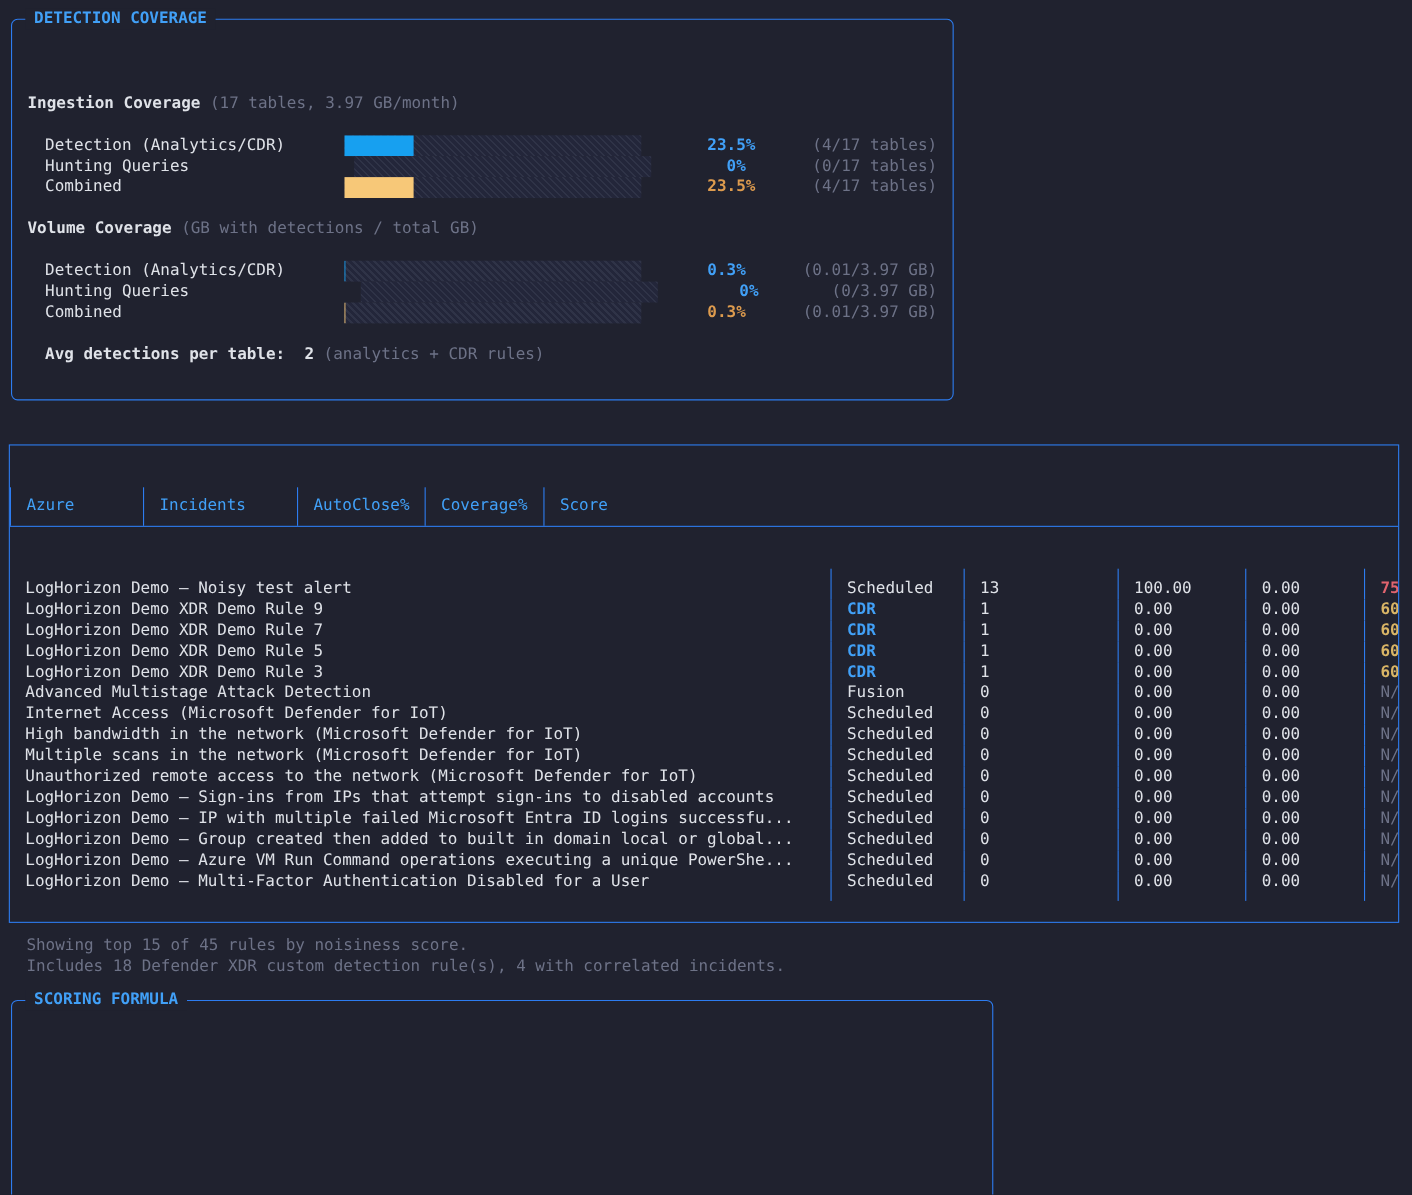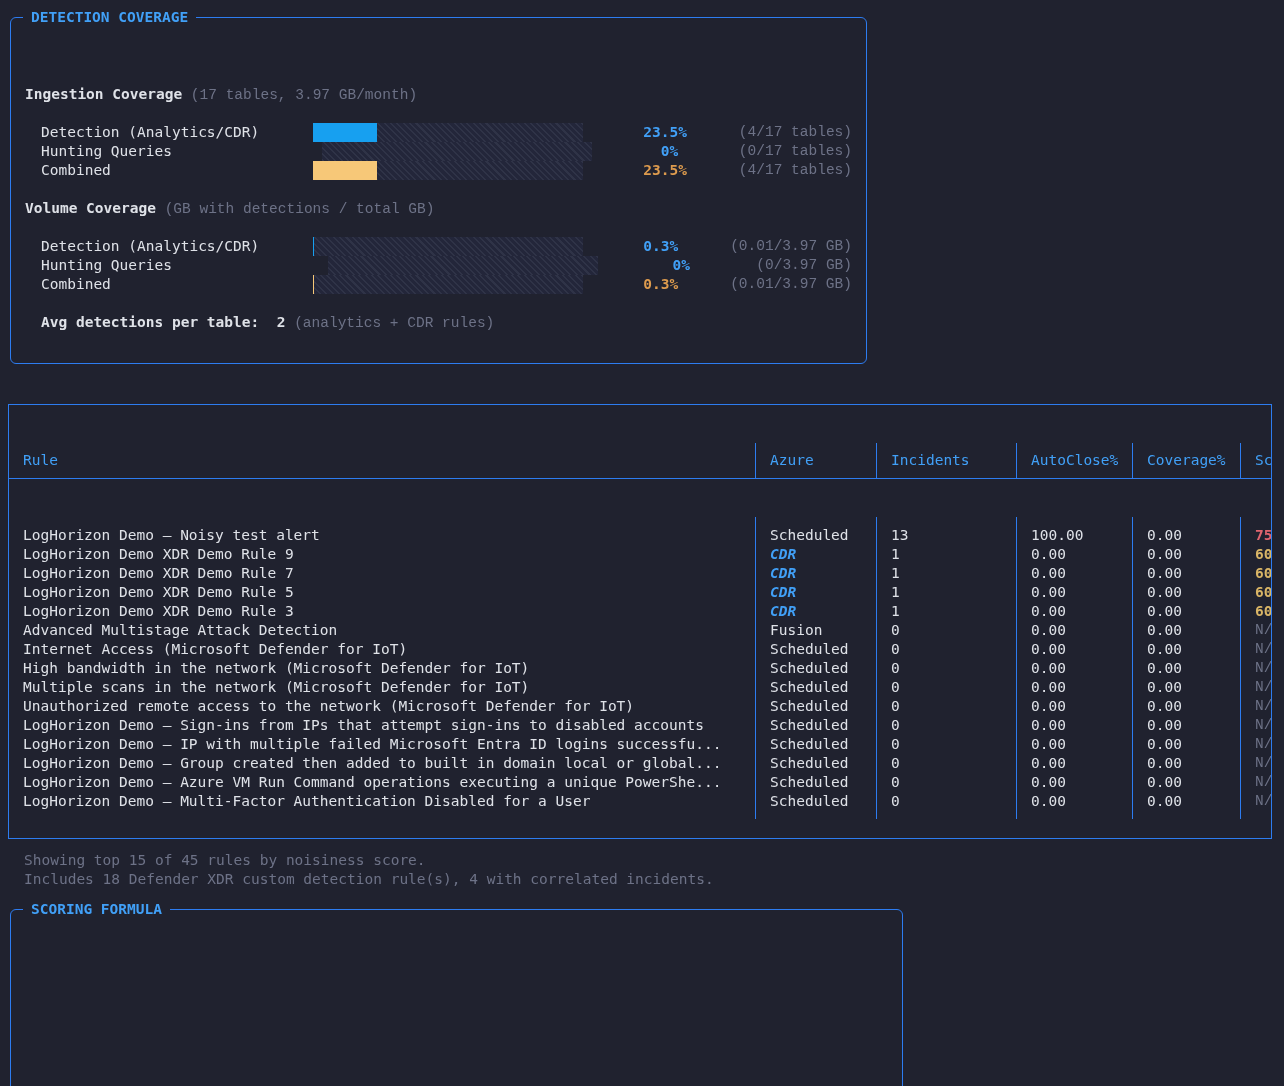--- a/index.html
+++ b/index.html
@@ -6,23 +6,23 @@
   html, body { width: 1284px; height: 1086px; overflow: hidden; }
   body {
     background: var(--background, #20222f);
     color: var(--text, #dfe2e8);
     font-family: "DejaVu Sans Mono", "Liberation Mono", monospace;
     font-size: 14.5px;
     line-height: 19px;
     padding: 8px;
   }
   div, span { white-space: pre; }
-  .dim    { color: var(--muted, #6d7287); font-family: Liberation Mono, monospace; }
+  .dim    { color: var(--muted, #6d7287); }
   .strong { color: var(--text, #dfe2e8); font-weight: bold; }
-  .blue   { color: var(--accent-blue, #41a0f7); font-weight: bold; font-style: italic; }
+  .blue   { color: var(--accent-blue, #41a0f7); font-weight: bold; }
   .red    { color: var(--score-red, #e0646e); font-weight: bold; }
   .yellow { color: var(--score-yellow, #d9b566); font-weight: bold; }
 
   .panel {
     position: relative;
     border: 1px solid var(--panel-border, #2d7cf0);
     border-radius: 6px;
     margin-left: 2px;
   }
   .panel-title {
@@ -72,21 +72,21 @@
 </style>
 </head>
 <body>
 
 <div class="panel coverage-panel">
   <span class="panel-title">DETECTION COVERAGE</span>
   <div class="panel-body" id="coverage-body"><div class="line"><span class="strong">Ingestion Coverage</span><span class="dim"> (17 tables, 3.97 GB/month)</span></div><div class="blank"></div><div class="cov-row"><span class="cov-label">Detection (Analytics/CDR)</span><span class="bar-track"><span class="bar-fill" style="width: 23.5%; background: rgb(23, 160, 240);"></span></span><span class="cov-val" style="color: rgb(65, 160, 247);">23.5%</span><span class="dim"> (4/17 tables)</span></div><div class="cov-row"><span class="cov-label">Hunting Queries</span><span class="bar-track"><span class="bar-fill" style="width: 0%;"></span></span><span class="cov-val" style="color: rgb(65, 160, 247);">0%</span><span class="dim"> (0/17 tables)</span></div><div class="cov-row"><span class="cov-label">Combined</span><span class="bar-track"><span class="bar-fill" style="width: 23.5%; background: rgb(247, 200, 120);"></span></span><span class="cov-val" style="color: rgb(221, 155, 78);">23.5%</span><span class="dim"> (4/17 tables)</span></div><div class="blank"></div><div class="line"><span class="strong">Volume Coverage</span><span class="dim"> (GB with detections / total GB)</span></div><div class="blank"></div><div class="cov-row"><span class="cov-label">Detection (Analytics/CDR)</span><span class="bar-track"><span class="bar-fill" style="width: 0.3%; background: rgb(23, 160, 240);"></span></span><span class="cov-val" style="color: rgb(65, 160, 247);">0.3%</span><span class="dim"> (0.01/3.97 GB)</span></div><div class="cov-row"><span class="cov-label">Hunting Queries</span><span class="bar-track"><span class="bar-fill" style="width: 0%;"></span></span><span class="cov-val" style="color: rgb(65, 160, 247);">0%</span><span class="dim"> (0/3.97 GB)</span></div><div class="cov-row"><span class="cov-label">Combined</span><span class="bar-track"><span class="bar-fill" style="width: 0.3%; background: rgb(247, 200, 120);"></span></span><span class="cov-val" style="color: rgb(221, 155, 78);">0.3%</span><span class="dim"> (0.01/3.97 GB)</span></div><div class="blank"></div><div class="line indent"><span class="strong">Avg detections per table:</span><span class="strong">  2</span><span class="dim"> (analytics + CDR rules)</span></div></div>
 </div>
 
 <div class="rules-table">
-  <div class="t-row t-head" id="table-header"><span class="t-cell c0">Rule</span><span class="t-cell c1">Azure</span><span class="t-cell c2">Incidents</span><span class="t-cell c3">AutoClose%</span><span class="t-cell c4">Coverage%</span><span class="t-cell c5">Score</span></div>
+  <div class="t-row t-head" id="table-header"><span class="t-cell c1">Azure</span><span class="t-cell c2">Incidents</span><span class="t-cell c3">AutoClose%</span><span class="t-cell c4">Coverage%</span><span class="t-cell c5">Score</span></div>
   <div class="t-body" id="table-body"><div class="t-row"><span class="t-cell c0">LogHorizon Demo – Noisy test alert</span><span class="t-cell c1">Scheduled</span><span class="t-cell c2">13</span><span class="t-cell c3">100.00</span><span class="t-cell c4">0.00</span><span class="t-cell c5 red">75.00</span></div><div class="t-row"><span class="t-cell c0">LogHorizon Demo XDR Demo Rule 9</span><span class="t-cell c1 blue">CDR</span><span class="t-cell c2">1</span><span class="t-cell c3">0.00</span><span class="t-cell c4">0.00</span><span class="t-cell c5 yellow">60.00</span></div><div class="t-row"><span class="t-cell c0">LogHorizon Demo XDR Demo Rule 7</span><span class="t-cell c1 blue">CDR</span><span class="t-cell c2">1</span><span class="t-cell c3">0.00</span><span class="t-cell c4">0.00</span><span class="t-cell c5 yellow">60.00</span></div><div class="t-row"><span class="t-cell c0">LogHorizon Demo XDR Demo Rule 5</span><span class="t-cell c1 blue">CDR</span><span class="t-cell c2">1</span><span class="t-cell c3">0.00</span><span class="t-cell c4">0.00</span><span class="t-cell c5 yellow">60.00</span></div><div class="t-row"><span class="t-cell c0">LogHorizon Demo XDR Demo Rule 3</span><span class="t-cell c1 blue">CDR</span><span class="t-cell c2">1</span><span class="t-cell c3">0.00</span><span class="t-cell c4">0.00</span><span class="t-cell c5 yellow">60.00</span></div><div class="t-row"><span class="t-cell c0">Advanced Multistage Attack Detection</span><span class="t-cell c1">Fusion</span><span class="t-cell c2">0</span><span class="t-cell c3">0.00</span><span class="t-cell c4">0.00</span><span class="t-cell c5 dim">N/A</span></div><div class="t-row"><span class="t-cell c0">Internet Access (Microsoft Defender for IoT)</span><span class="t-cell c1">Scheduled</span><span class="t-cell c2">0</span><span class="t-cell c3">0.00</span><span class="t-cell c4">0.00</span><span class="t-cell c5 dim">N/A</span></div><div class="t-row"><span class="t-cell c0">High bandwidth in the network (Microsoft Defender for IoT)</span><span class="t-cell c1">Scheduled</span><span class="t-cell c2">0</span><span class="t-cell c3">0.00</span><span class="t-cell c4">0.00</span><span class="t-cell c5 dim">N/A</span></div><div class="t-row"><span class="t-cell c0">Multiple scans in the network (Microsoft Defender for IoT)</span><span class="t-cell c1">Scheduled</span><span class="t-cell c2">0</span><span class="t-cell c3">0.00</span><span class="t-cell c4">0.00</span><span class="t-cell c5 dim">N/A</span></div><div class="t-row"><span class="t-cell c0">Unauthorized remote access to the network (Microsoft Defender for IoT)</span><span class="t-cell c1">Scheduled</span><span class="t-cell c2">0</span><span class="t-cell c3">0.00</span><span class="t-cell c4">0.00</span><span class="t-cell c5 dim">N/A</span></div><div class="t-row"><span class="t-cell c0">LogHorizon Demo – Sign-ins from IPs that attempt sign-ins to disabled accounts</span><span class="t-cell c1">Scheduled</span><span class="t-cell c2">0</span><span class="t-cell c3">0.00</span><span class="t-cell c4">0.00</span><span class="t-cell c5 dim">N/A</span></div><div class="t-row"><span class="t-cell c0">LogHorizon Demo – IP with multiple failed Microsoft Entra ID logins successfu...</span><span class="t-cell c1">Scheduled</span><span class="t-cell c2">0</span><span class="t-cell c3">0.00</span><span class="t-cell c4">0.00</span><span class="t-cell c5 dim">N/A</span></div><div class="t-row"><span class="t-cell c0">LogHorizon Demo – Group created then added to built in domain local or global...</span><span class="t-cell c1">Scheduled</span><span class="t-cell c2">0</span><span class="t-cell c3">0.00</span><span class="t-cell c4">0.00</span><span class="t-cell c5 dim">N/A</span></div><div class="t-row"><span class="t-cell c0">LogHorizon Demo – Azure VM Run Command operations executing a unique PowerShe...</span><span class="t-cell c1">Scheduled</span><span class="t-cell c2">0</span><span class="t-cell c3">0.00</span><span class="t-cell c4">0.00</span><span class="t-cell c5 dim">N/A</span></div><div class="t-row"><span class="t-cell c0">LogHorizon Demo – Multi-Factor Authentication Disabled for a User</span><span class="t-cell c1">Scheduled</span><span class="t-cell c2">0</span><span class="t-cell c3">0.00</span><span class="t-cell c4">0.00</span><span class="t-cell c5 dim">N/A</span></div></div>
 </div>
 
 <div class="footer-note first">Showing top 15 of 45 rules by noisiness score.</div>
 <div class="footer-note">Includes 18 Defender XDR custom detection rule(s), 4 with correlated incidents.</div>
 
 <div class="panel formula-panel">
   <span class="panel-title">SCORING FORMULA</span>
   <div class="panel-body">
     <div class="blank"></div>

